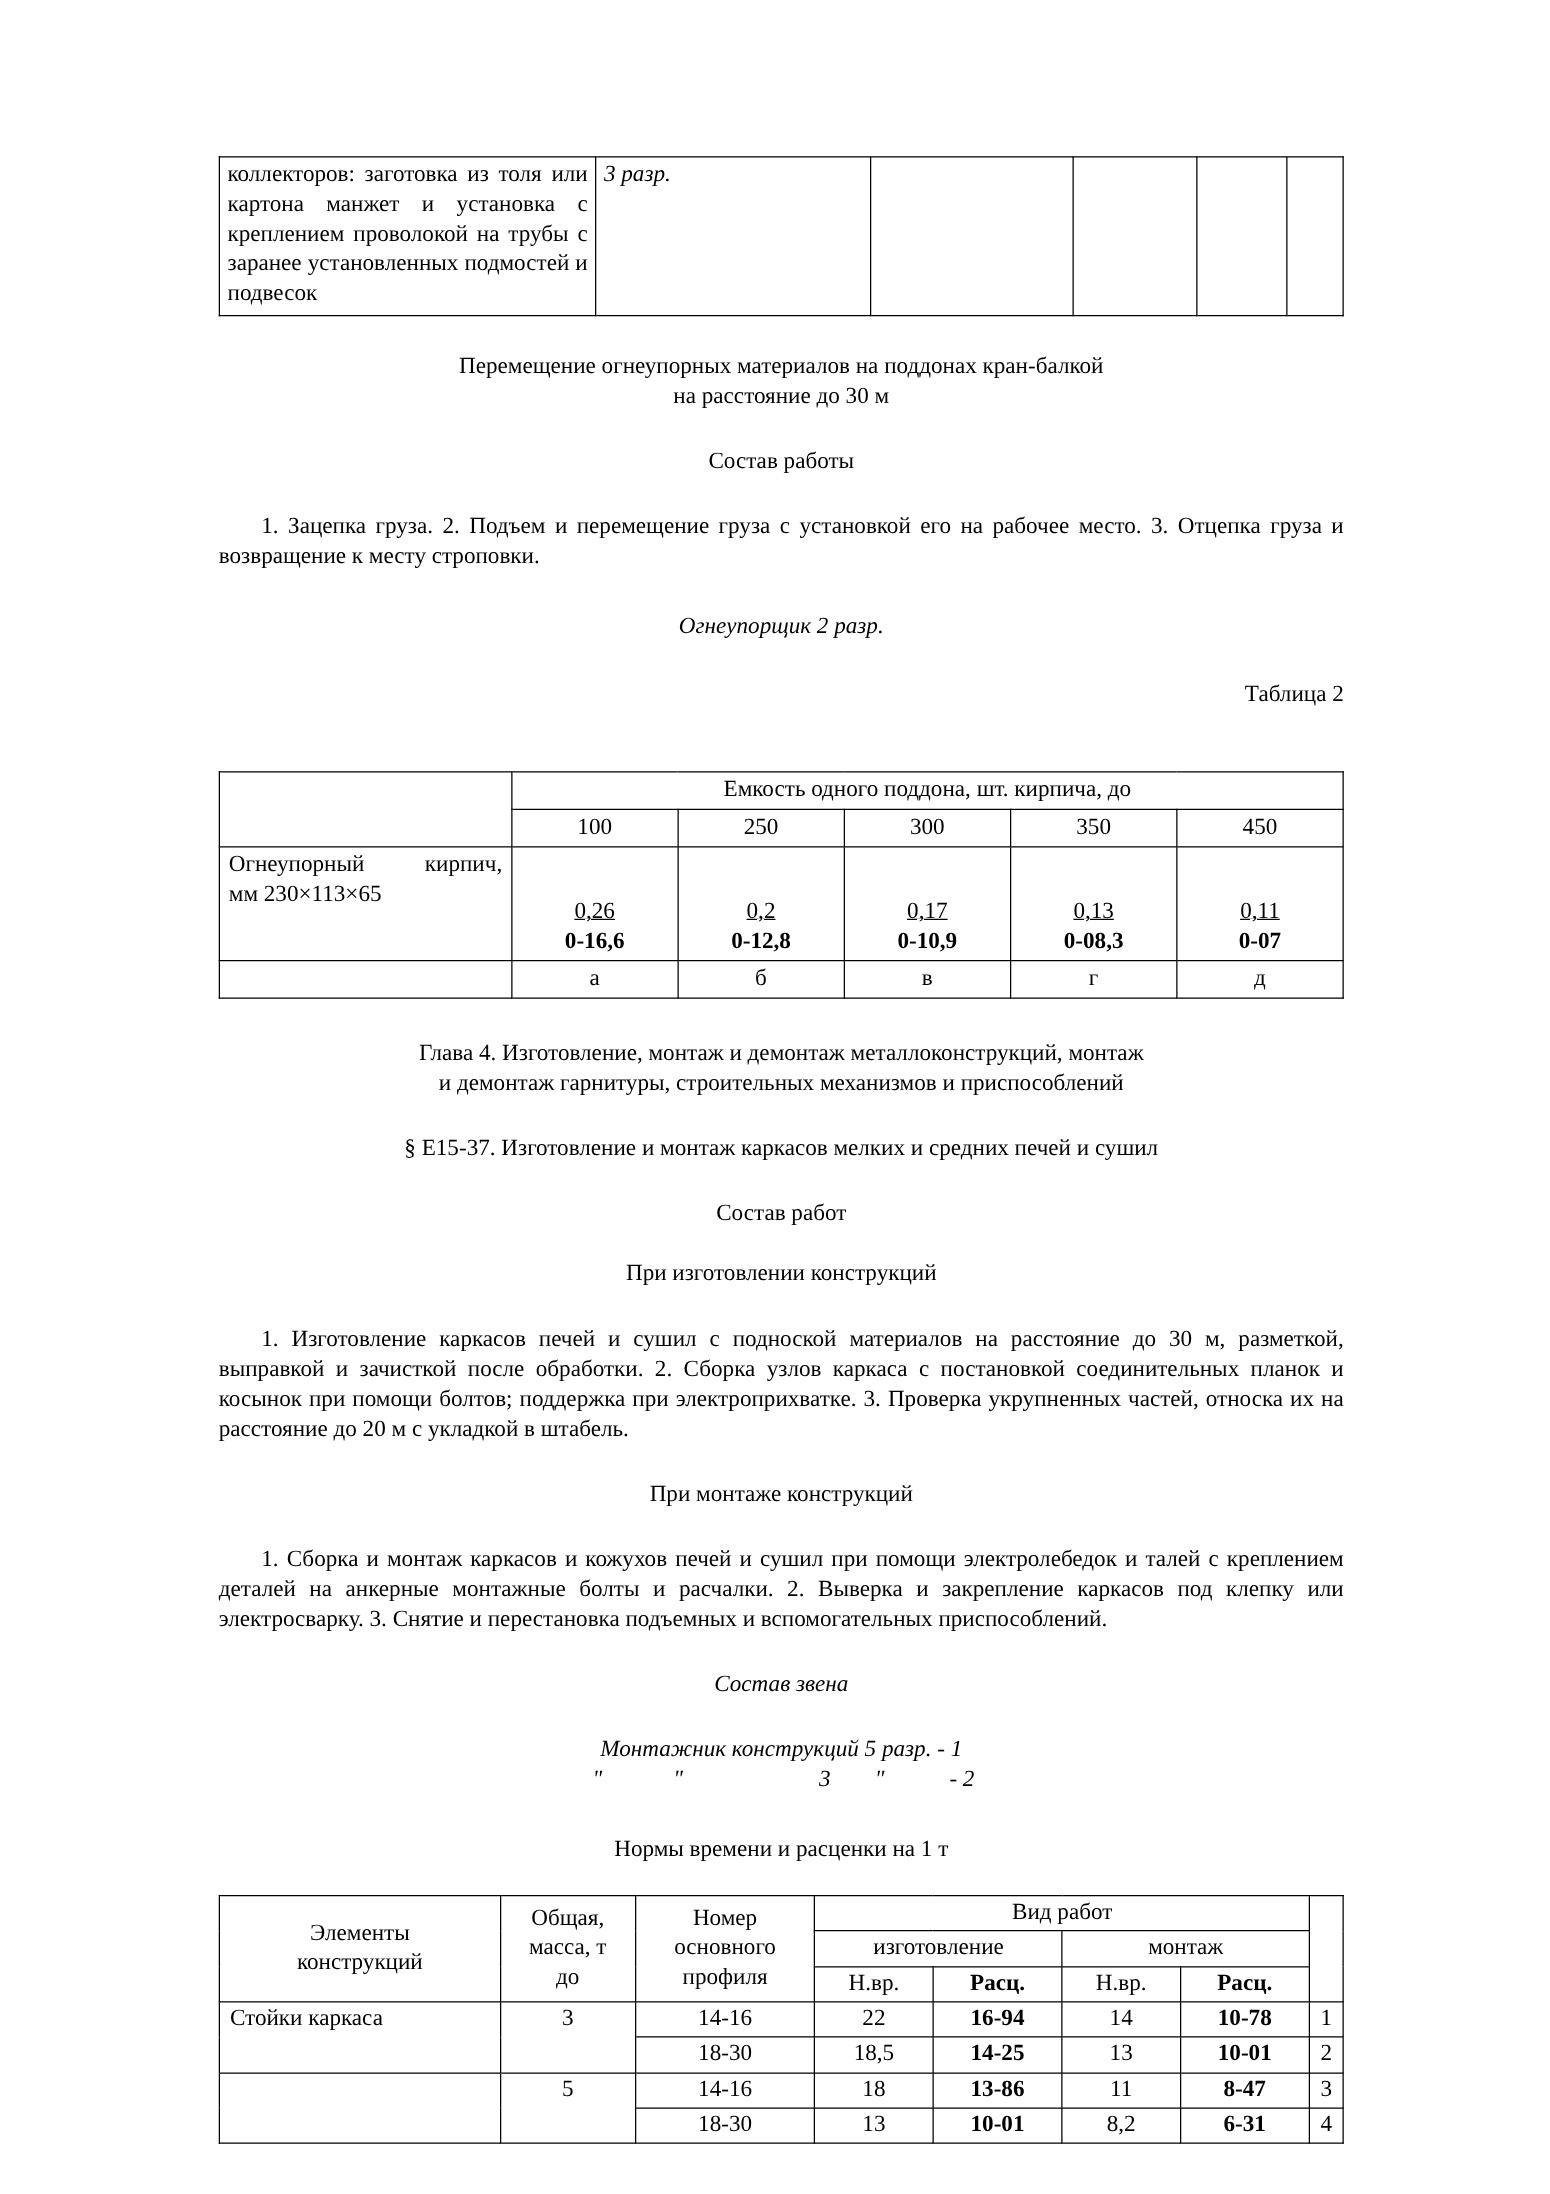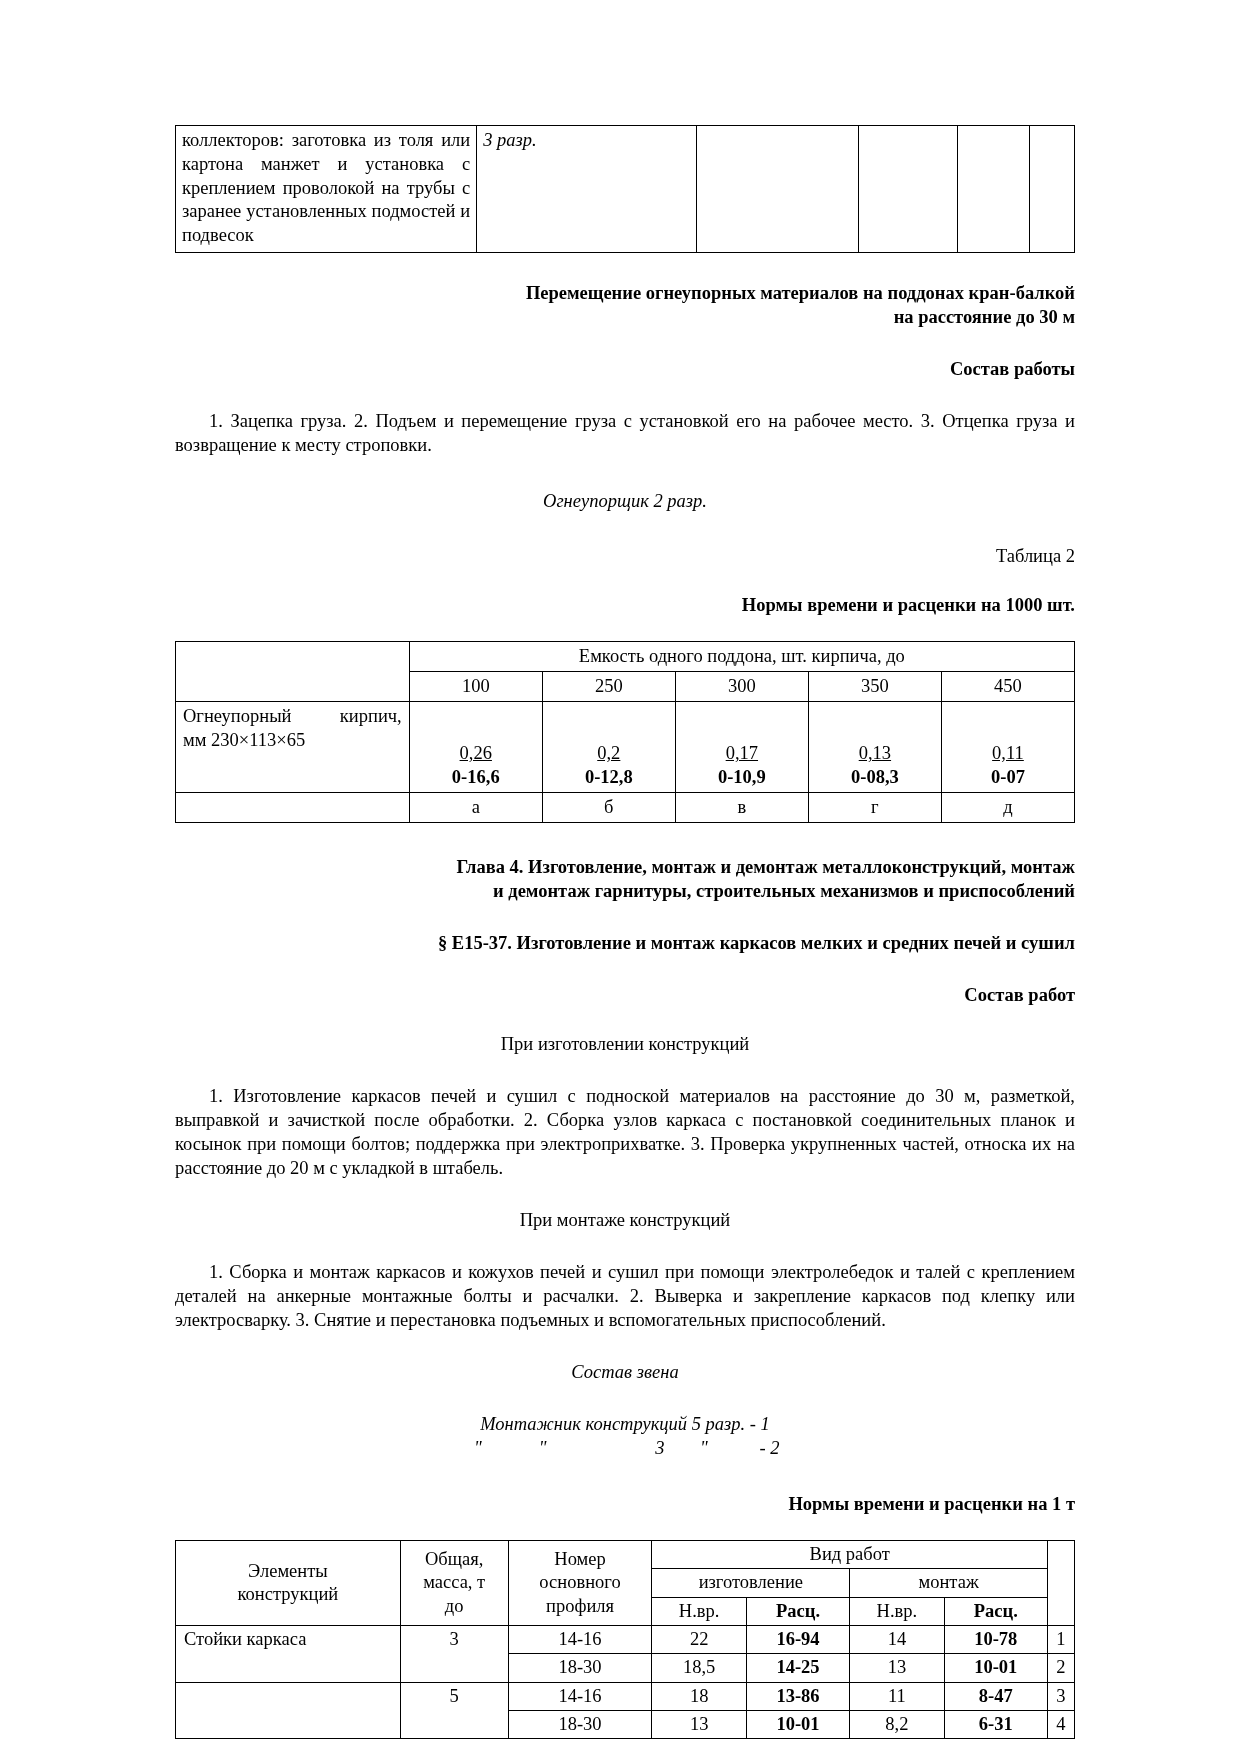--- a/index.html
+++ b/index.html
@@ -26,22 +26,22 @@
   .right  { text-align: right; }
   .para {
     margin: 0;
     text-indent: 34px;
     text-align: justify;
     text-justify: inter-word;
     line-height: 1.30;
   }
   .h-center-bold {
     margin: 0;
-    text-align: right;
-    font-weight: bold;
+    text-align: center;
+    font-weight: normal;
     line-height: 1.30;
   }
   .h-center-ital {
     margin: 0;
     text-align: center;
     font-style: italic;
     line-height: 1.30;
   }
   .h-center-plain {
     margin: 0;
@@ -136,21 +136,20 @@
   <div class="sp-32"></div>
 
   <div class="h-center-ital">Огнеупорщик 2 разр.</div>
 
   <div class="sp-32"></div>
 
   <div class="right">Таблица 2</div>
 
   <div class="sp-24"></div>
 
-  <div class="h-center-bold">Нормы времени и расценки на 1000 шт.</div>
 
   <div class="sp-24"></div>
 
   <table class="tbl-pallet">
     <tbody>
         <tr>
       <td rowspan="2" style="width:26%"></td>
       <td colspan="5">Емкость одного поддона, шт. кирпича, до</td>
     </tr>
     <tr>

